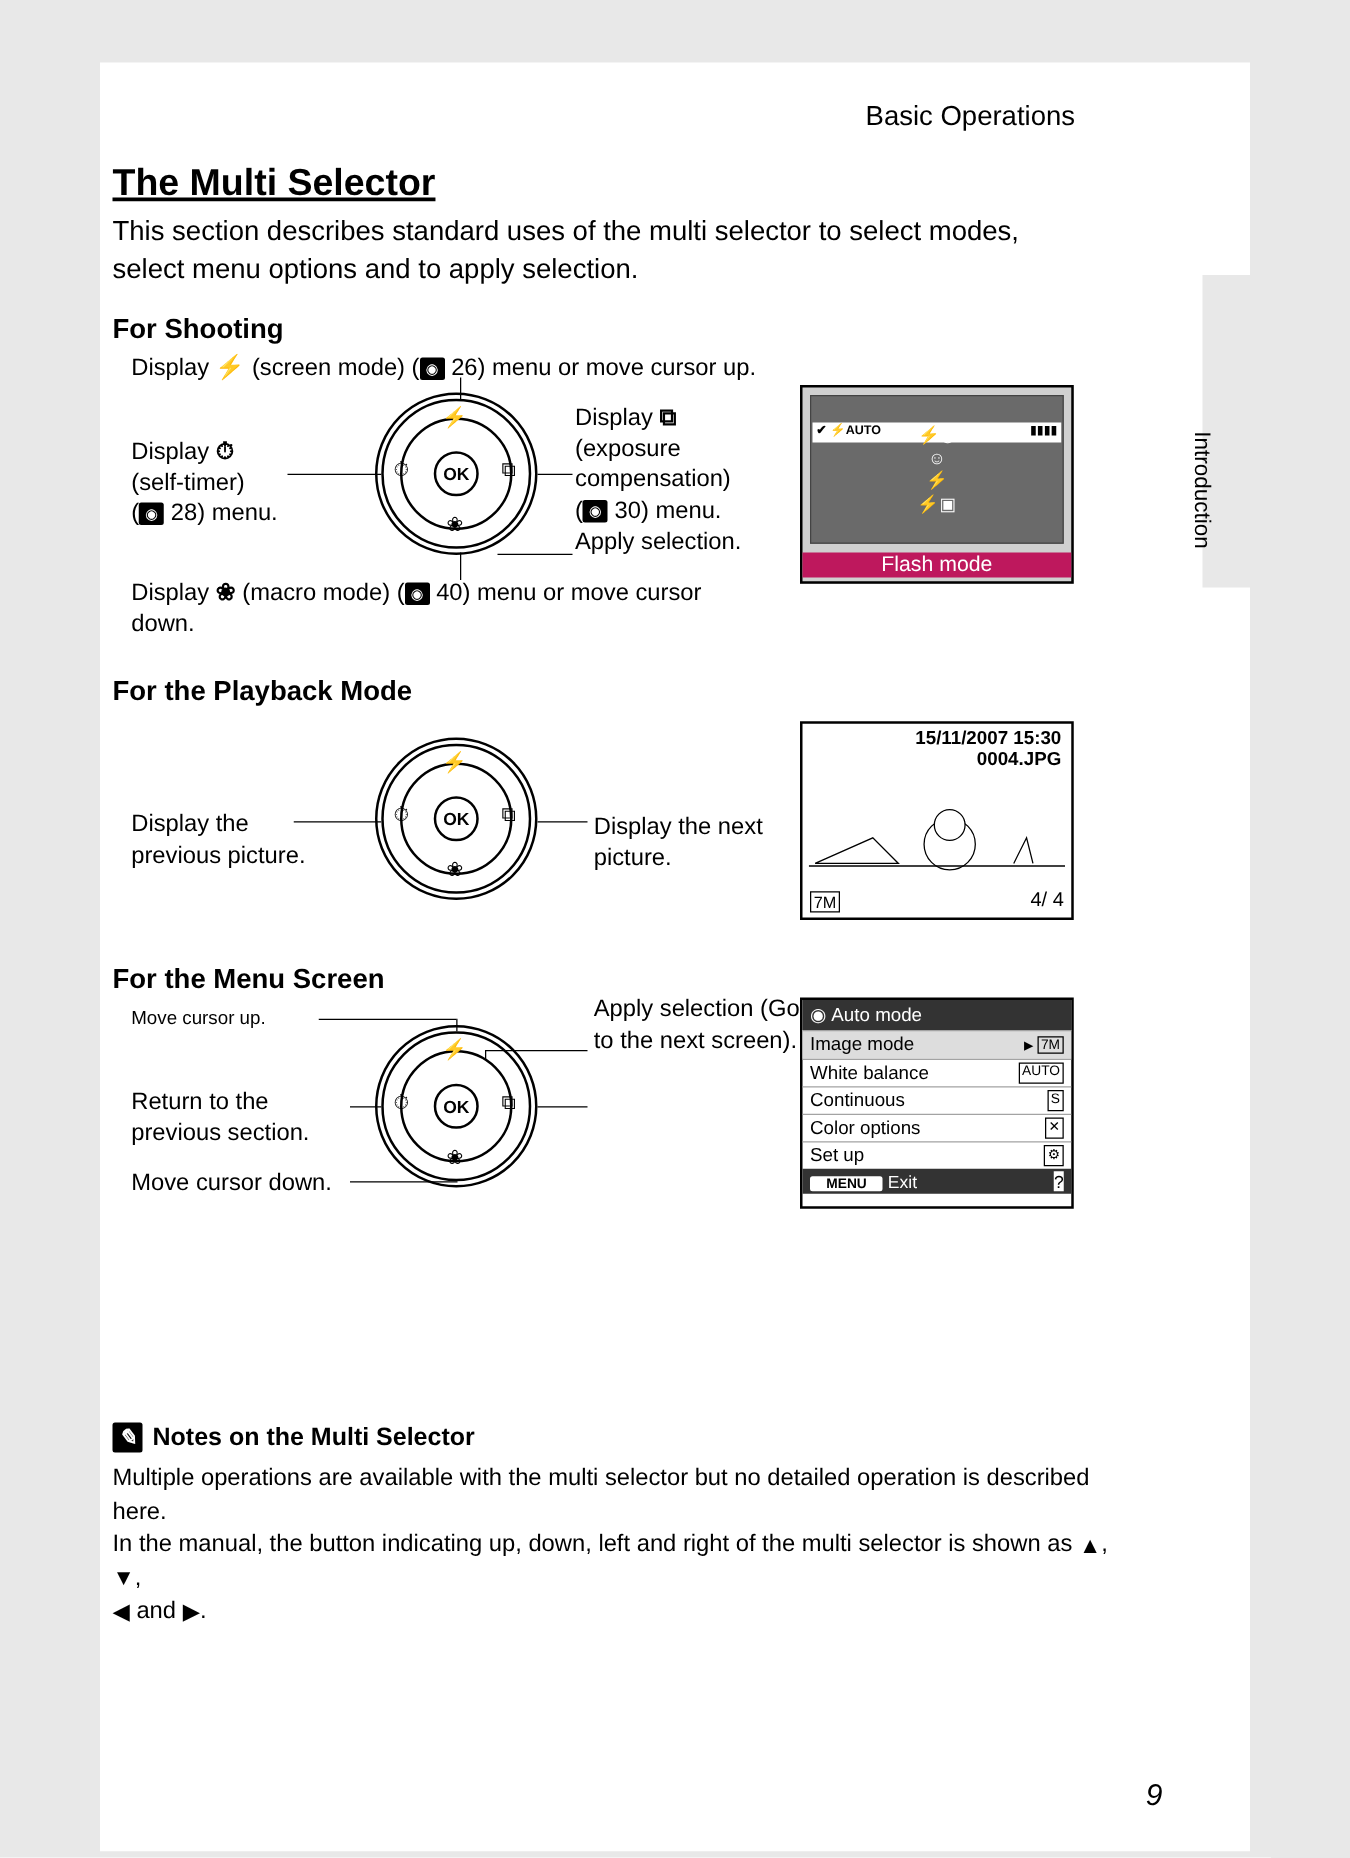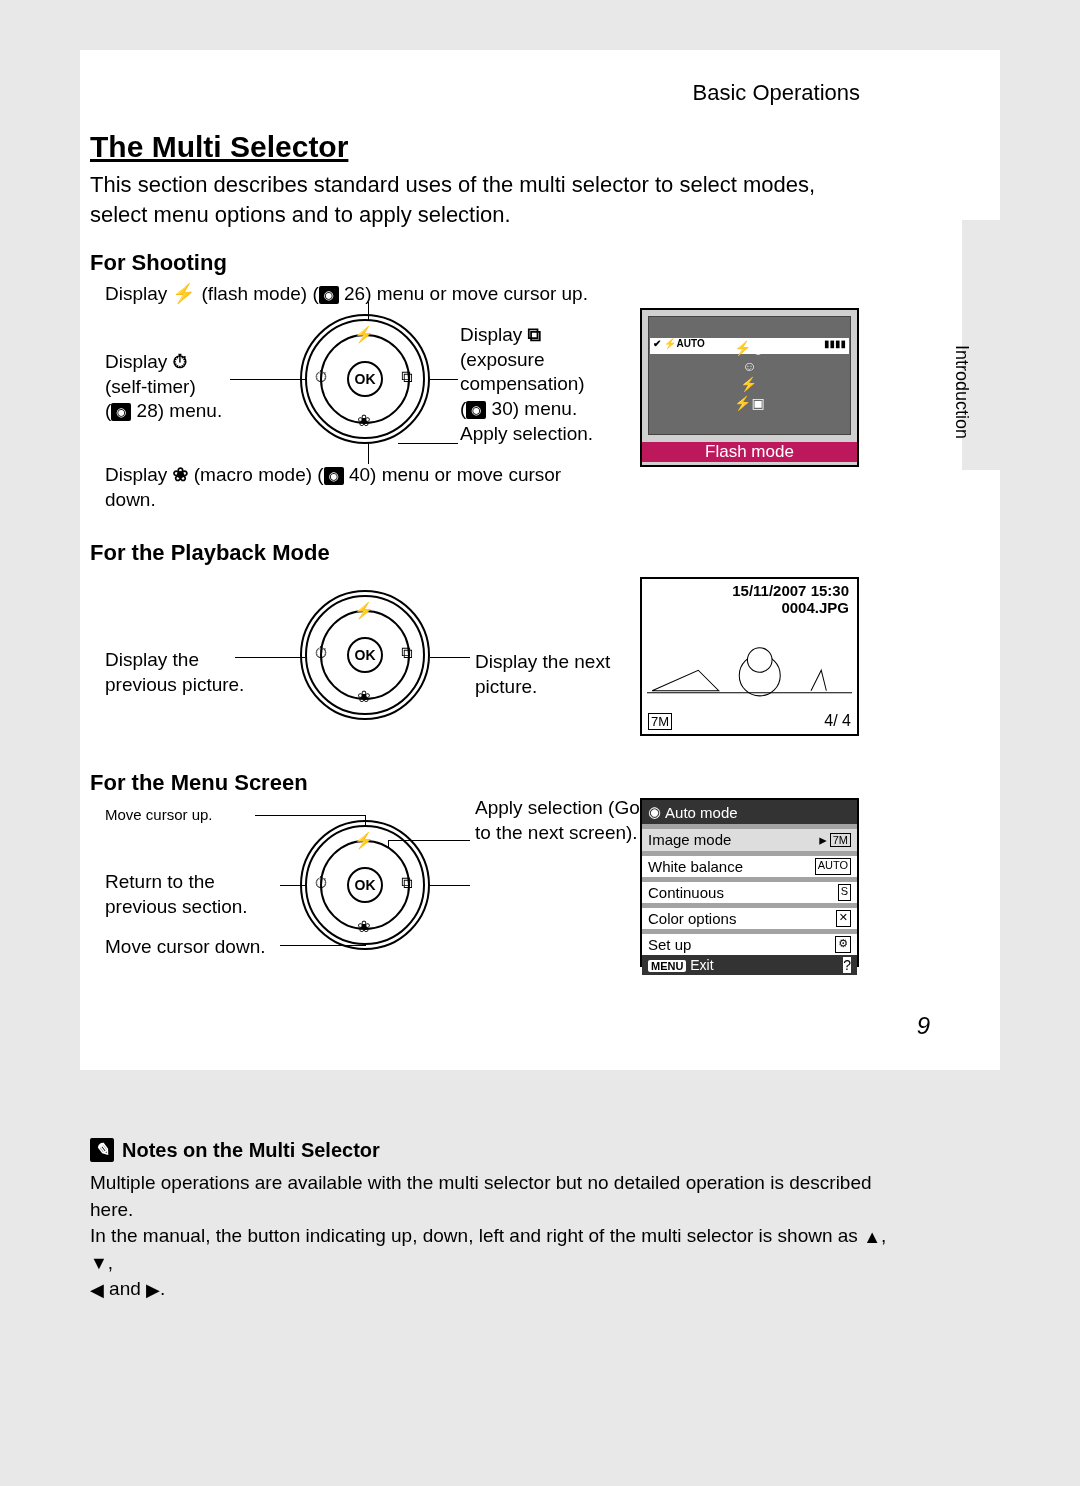--- a/index.html
+++ b/index.html
@@ -10,21 +10,21 @@
     width: 1080px;
     height: 1486px;
     position: relative;
     color: #000;
   }
   .page {
     position: absolute;
     top: 50px;
     left: 80px;
     width: 920px;
-    height: 1020px;
+    height: 1431px;
     background: #fff;
   }
   .header-right {
     position: absolute;
     top: 30px;
     right: 140px;
     font-size: 22px;
   }
   .side-tab {
     position: absolute;
@@ -164,26 +164,26 @@
   .s2-bottom-l { position: absolute; bottom: 4px; left: 6px; font-size: 13px; border:1px solid #000; padding:0 2px;}
   .s2-bottom-r { position: absolute; bottom: 4px; right: 6px; font-size: 16px; }
   .s2-drawing { position:absolute; top:40px; left:5px; right:5px; bottom:25px; }
 
   .s3-head {
     background: #333; color: #fff; font-size: 15px;
     padding: 3px 6px; display: flex; align-items: center; gap: 4px;
   }
   .s3-row {
     font-size: 15px; padding: 2px 6px; display: flex; justify-content: space-between;
-    border-top: 5px solid #a3a3a3;
+    border-top: 1px solid #a3a3a3;
   }
   .s3-row.sel { background: #ddd; }
   .s3-row .badge { border:1px solid #000; font-size:11px; padding:0 2px; }
   .s3-foot { background: #333; color: #fff; font-size: 14px; padding: 2px 6px; display: flex; justify-content: space-between; }
-  .s3-foot .menu-badge { background:#fff; color:#000; font-size:11px; padding:0 3px; border-radius:2px; font-weight:bold; }
+  .s3-foot .menu-badge { background:#fff; color:#000; font-size:11px; padding:0 13px; border-radius:2px; font-weight:bold; }
 
   
   .notes-head {
     position: absolute;
     top: 1088px;
     left: 10px;
     font-size: 20px;
     font-weight: bold;
     display: flex;
     align-items: center;
@@ -231,21 +231,21 @@
   <div class="side-tab">
     <span>Introduction</span>
   </div>
 
   <h1>The Multi Selector</h1>
   <div class="intro">This section describes standard uses of the multi selector to select modes, select menu options and to apply selection.</div>
 
   <h2 class="h2-shooting">For Shooting</h2>
 
   <div class="shoot-top">
-    <span>Display </span><b>⚡</b><span> (flash mode) (</span><span class="ref-icon">◉</span> <span>26</span><span>) menu or move cursor up.</span>
+    <span>Display </span><b>⚡</b><span> (screen mode) (</span><span class="ref-icon">◉</span> <span>26</span><span>) menu or move cursor up.</span>
   </div>
   <div class="shoot-left">
     <span>Display </span><b>⏱</b><br>
     <span>(self-timer)</span><br>
     <span>(</span><span class="ref-icon">◉</span> <span>28</span><span>) menu.</span>
   </div>
   <div class="shoot-right">
     <span>Display </span><b>⧉</b><br>
     <span>(exposure</span><br>
     <span>compensation)</span><br>

